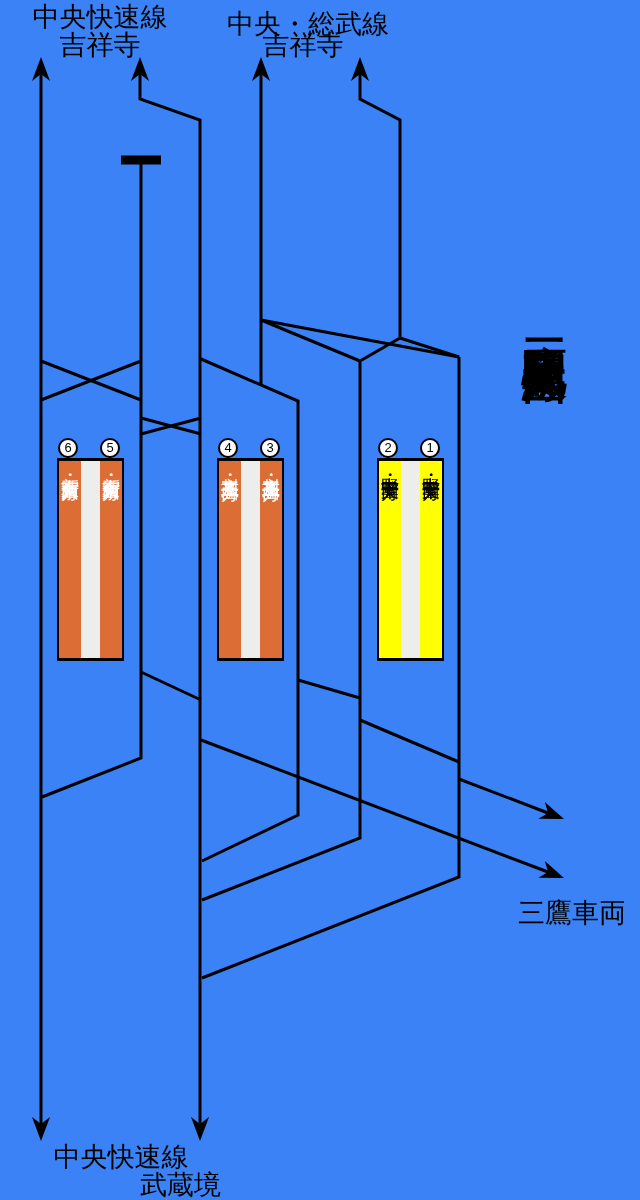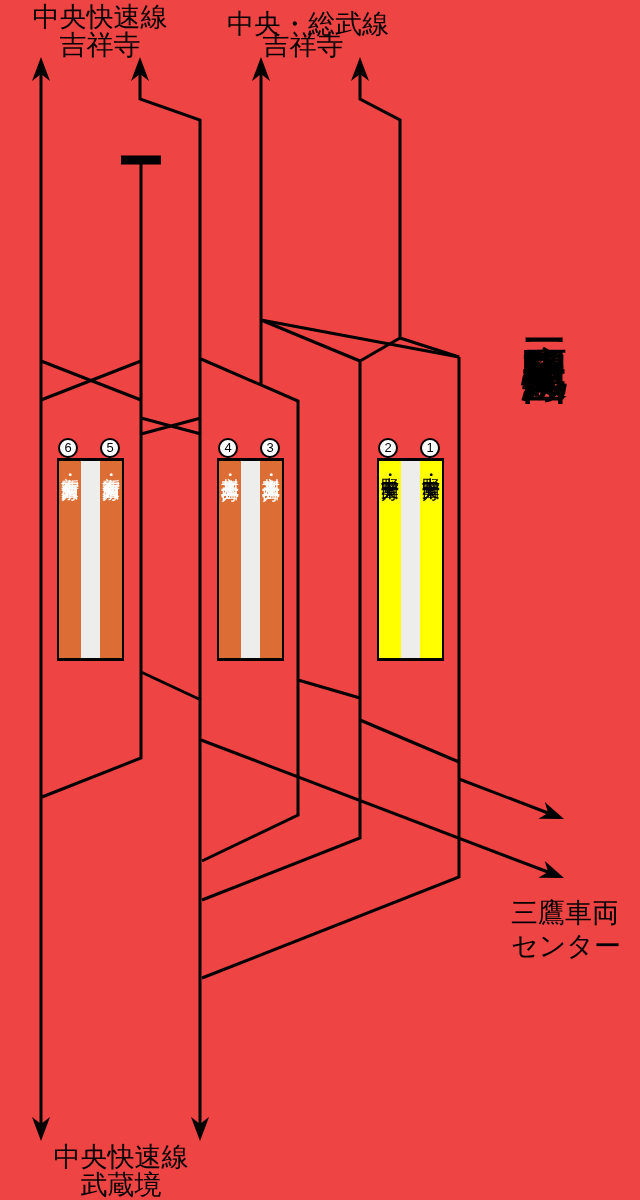--- a/index.html
+++ b/index.html
@@ -1,27 +1,27 @@
 <!DOCTYPE html>
 <html><head>
 <meta charset="utf-8">
 <style>
   html,body{margin:0;padding:0;background:#fff;}
   #stage{
-    position:relative;width:640px;height:1200px;background:#ef4444;overflow:hidden;
+    position:relative;width:640px;height:1200px;background:#3b82f6;overflow:hidden;
     font-family:"Liberation Sans","DejaVu Sans",sans-serif;color:#000;
   }
   #rails{position:absolute;left:0;top:0;z-index:1;}
   .lbl{position:absolute;z-index:3;white-space:nowrap;text-align:center;
        font-size:27px;line-height:29px;color:#000;}
   .title-v{
     position:absolute;z-index:3;writing-mode:vertical-rl;text-orientation:upright;
     font-size:44px;font-weight:bold;letter-spacing:5px;line-height:1;white-space:nowrap;
   }
-  .depot-lbl{position:absolute;z-index:3;font-size:27px;line-height:33px;white-space:nowrap;}
+  .depot-lbl{position:absolute;z-index:3;font-size:27px;line-height:33px;white-space:nowrap;margin-left:7px;}
   .pbox{
     position:absolute;z-index:2;top:458px;height:203px;width:67px;box-sizing:border-box;
     border:2px solid #000;border-top-width:3px;border-bottom-width:3px;
     display:flex;flex-direction:row;
   }
   .pbar{
     width:22px;height:100%;box-sizing:border-box;overflow:hidden;
     writing-mode:vertical-rl;text-orientation:upright;
     font-size:18px;letter-spacing:1px;line-height:22px;text-align:left;
     display:block;padding-top:2px;
@@ -86,25 +86,24 @@
 
   <div class="lbl" style="left:0px;top:3px;width:200px;">中央快速線</div>
   <div class="lbl" style="left:0px;top:31px;width:200px;">吉祥寺</div>
   <div class="lbl" style="left:208px;top:10px;width:200px;">中央・総武線</div>
   <div class="lbl" style="left:203px;top:31px;width:200px;">吉祥寺</div>
 
   <div class="title-v" style="left:523px;top:304px;">三鷹駅配線図</div>
 
   <div class="depot-lbl" style="left:511px;top:897px;">
     <div>三鷹車両</div>
-    <div>センター</div>
   </div>
 
   <div class="lbl" style="left:21px;top:1143px;width:200px;">中央快速線</div>
-  <div class="lbl" style="left:21px;top:1171px;width:200px;">武蔵境</div>
+  <div class="lbl" style="left:21px;top:1171px;width:200px;text-align:right;">武蔵境</div>
 
   <div class="cnum" style="left:58px;top:438px;">6</div>
   <div class="cnum" style="left:100px;top:438px;">5</div>
   <div class="pbox" style="left:57px;">
     <div class="pbar" style="background-color: rgb(220, 110, 53); color: rgb(255, 255, 255);">新宿・東京方面</div>
     <div class="pstrip" style="background-color: rgb(237, 237, 235);"></div>
     <div class="pbar" style="background-color: rgb(220, 110, 53); color: rgb(255, 255, 255);">新宿・東京方面</div>
   </div>
 
   <div class="cnum" style="left:218px;top:438px;">4</div>

